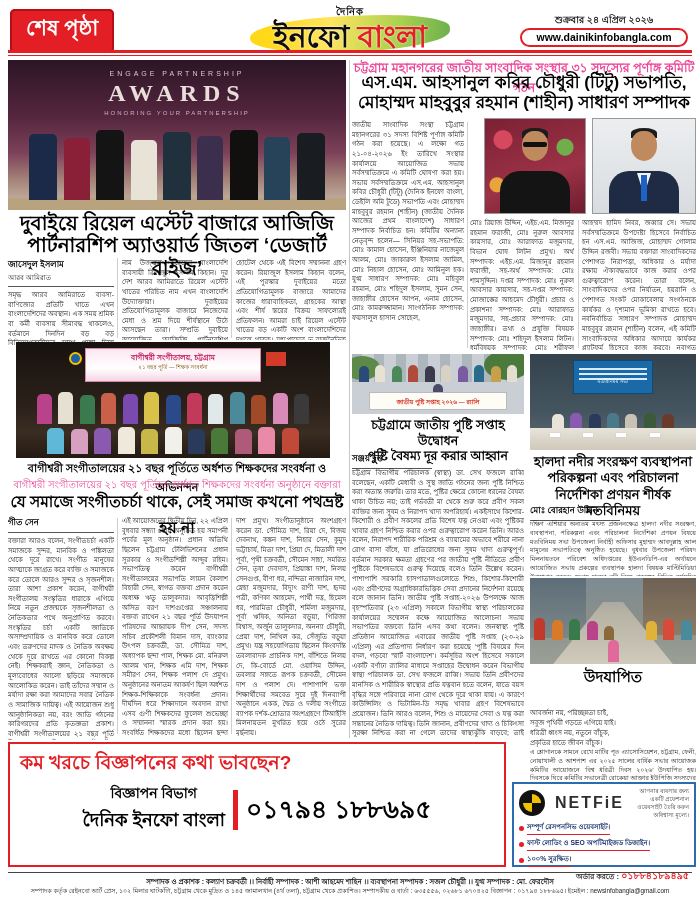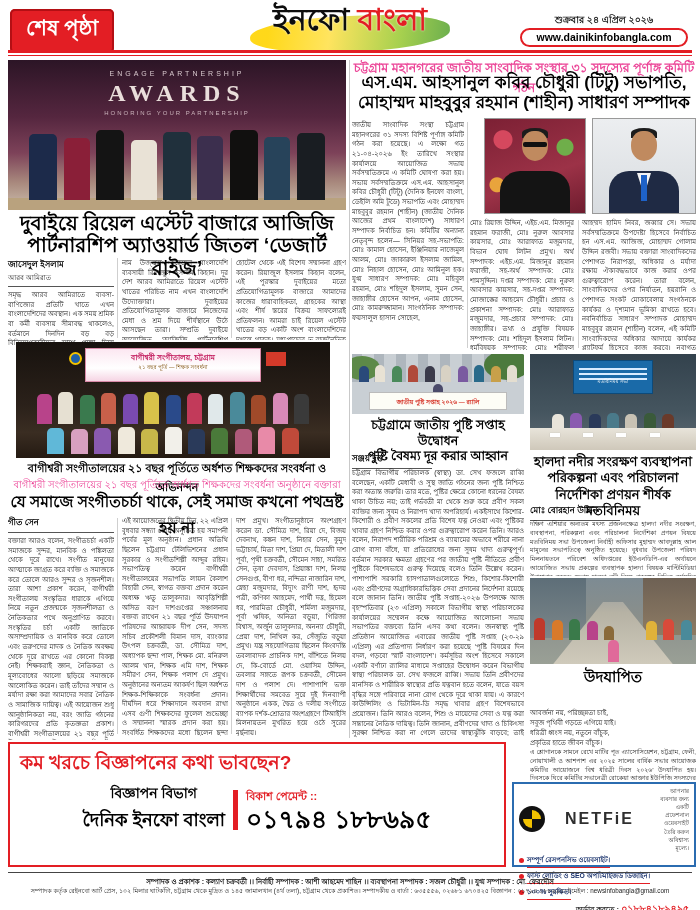--- a/index.html
+++ b/index.html
@@ -107,21 +107,21 @@
   .cl-row { display:flex; align-items:center; justify-content:center; margin-top:2px; gap:8px; }
   .cl-dept { text-align:center; font-weight:bold; color:#000; }
   .cl-dept .d1 { font-size:14px; } .cl-dept .d2 { font-size:18px; }
   .cl-bar { width:5px; height:40px; background:#e31e24; }
   .cl-pay { text-align:left; }
   .cl-pay .lbl { color:#e31e24; font-size:11px; font-weight:bold; }
   .cl-pay .ph { color:#000; font-size:25px; font-weight:bold; line-height:1; }
 
   
   .netfie { position:absolute; left:512px; top:782px; width:184px; height:85px; border:2px solid #2b6cb0; background:#fff; padding:3px 5px; }
-  .nf-top { display:flex; align-items:center; gap:20px; }
+  .nf-top { display:flex; align-items:center; gap:10px; }
   .nf-logo { width:26px; height:26px; border-radius:50%; background:#111; position:relative; flex:0 0 auto; }
   .nf-logo::before { content:""; position:absolute; left:4px; top:4px; width:18px; height:18px; border-radius:50%;
     background:conic-gradient(#f2c200 0 90deg,#111 90deg 180deg,#f2c200 180deg 270deg,#111 270deg 360deg); }
   .nf-brand { font-size:16px; font-weight:bold; letter-spacing:2px; color:#2f2f2f; }
   .nf-tag { font-size:5.8px; color:#333; text-align:right; line-height:1.4; flex:1; }
   .nf-bullet { display:flex; align-items:center; gap:3px; margin-top:2px; }
   .nf-dot { width:5px; height:5px; border-radius:50%; background:#e31e24; flex:0 0 auto; }
   .nf-bullet span.txt { font-size:6.8px; font-weight:bold; color:#17306b; border-bottom:1px solid #e31e24; padding-bottom:1px; }
   .nf-order { text-align:right; font-size:7.5px; font-weight:bold; color:#333; margin-top:2px; }
   .nf-order b { color:#e31e24; font-size:9.5px; }
@@ -136,20 +136,21 @@
 </style>
 </head>
 <body>
 
 <div class="page">
 
   <div class="page-tag">শেষ পৃষ্ঠা</div>
 
   <div class="masthead">
     <div class="mast-splash"></div>
+    <div class="mast-small">দৈনিক</div>
     <div class="mast-main"><span class="mast-w1">ইনফো</span> <span class="mast-w2">বাংলা</span></div>
   </div>
 
   <div class="head-date">শুক্রবার ২৪ এপ্রিল ২০২৬</div>
   <div class="site-pill">www.dainikinfobangla.com</div>
   <div class="rule-a"></div>
   <div class="rule-b"></div>
   <div class="vdiv"></div>
 
   <div class="photo awards">
@@ -352,21 +353,20 @@
 
   <div class="classified">
     <div class="cl-title">কম খরচে বিজ্ঞাপনের কথা ভাবছেন?</div>
     <div class="cl-row">
       <div class="cl-dept">
         <div class="d1">বিজ্ঞাপন বিভাগ</div>
         <div class="d2">দৈনিক ইনফো বাংলা</div>
       </div>
       <div class="cl-bar"></div>
       <div class="cl-pay">
-        <div class="lbl">বিকাশ পেমেন্ট ::</div>
         <div class="ph">০১৭৯৪ ১৮৮৬৯৫</div>
       </div>
     </div>
   </div>
 
   <div class="netfie">
     <div class="nf-top">
       <div class="nf-logo"></div>
       <div class="nf-brand">NETFiE</div>
       <div class="nf-tag">আপনার ব্যবসার জন্য একটি প্রফেশনাল ওয়েবসাইট তৈরি করুন অবিশ্বাস্য মূল্যে।</div>

